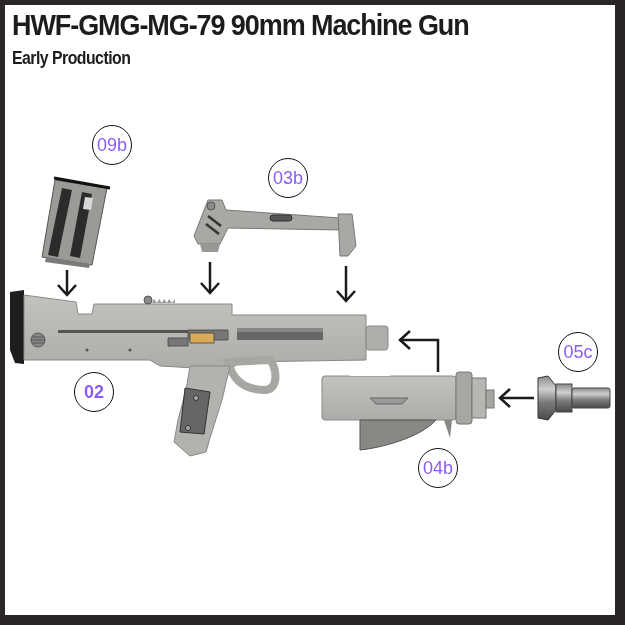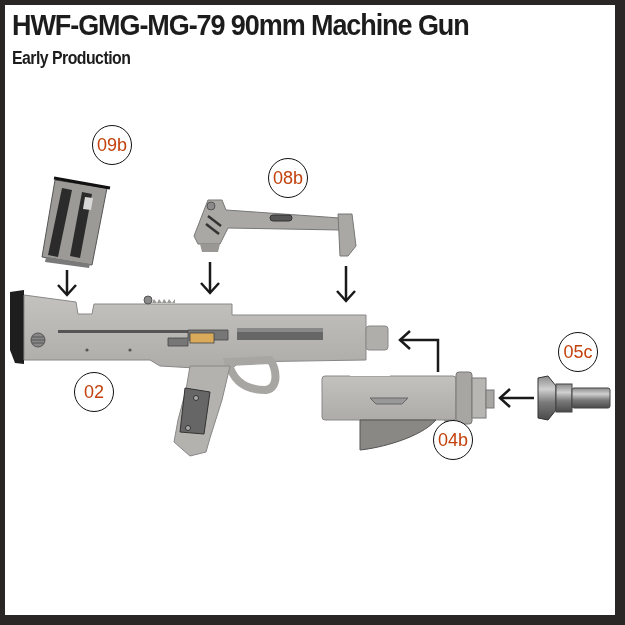--- a/index.html
+++ b/index.html
@@ -1,20 +1,20 @@
 <!DOCTYPE html>
 <html><head>
 <meta charset="utf-8">
 <style>
   html,body{margin:0;padding:0;}
   body{width:625px;height:625px;background:#2a2626;position:relative;overflow:hidden;font-family:"Liberation Sans",sans-serif;}
   .frame{position:absolute;left:5px;top:5px;width:610px;height:610px;background:#ffffff;}
   .title{position:absolute;left:12px;top:8px;font-family:"Liberation Sans",sans-serif;font-weight:bold;font-size:30px;color:#1c1c1c;letter-spacing:-1.2px;transform:scaleX(0.9);transform-origin:left top;white-space:nowrap;}
   .subtitle{position:absolute;left:12px;top:48px;font-family:"Liberation Sans",sans-serif;font-weight:bold;font-size:18px;color:#1c1c1c;letter-spacing:-0.6px;transform:scaleX(0.88);transform-origin:left top;white-space:nowrap;}
-  .label{position:absolute;width:40px;height:40px;border:1.4px solid #111;border-radius:50%;box-sizing:border-box;display:flex;align-items:center;justify-content:center;font-family:"Liberation Sans",sans-serif;font-size:18px;color:#c2410c;background:#fff;}
+  .label{position:absolute;width:40px;height:40px;border:1.4px solid #111;border-radius:50%;box-sizing:border-box;display:flex;align-items:center;justify-content:center;font-family:"Liberation Sans",sans-serif;font-size:18px;color:#8b5cf6;background:#fff;}
   svg{position:absolute;left:0;top:0;}
 </style>
 </head>
 <body>
 
 <div class="frame"></div>
 
 <div class="title">HWF-GMG-MG-79 90mm Machine Gun</div>
 <div class="subtitle">Early Production</div>
 
@@ -101,16 +101,16 @@
   </g>
 
   <g>
     <polygon points="538,378 548,376 556,386 556,410 548,420 538,418" fill="url(#metal)" stroke="#333"></polygon>
     <rect x="556" y="384" width="16" height="28" fill="url(#metal)" stroke="#444"></rect>
     <rect x="572" y="388" width="38" height="20" rx="2" fill="url(#metal)" stroke="#444"></rect>
   </g>
 </svg>
 
 <div class="label" style="left:92px;top:125px;">09b</div>
-<div class="label" style="left:268px;top:158px;">08b</div>
-<div class="label" style="left:74px;top:372px;">02</div>
-<div class="label" style="left:418px;top:420px;margin-left:15px;">04b</div>
+<div class="label" style="left:268px;top:158px;">03b</div>
+<div class="label" style="left:74px;top:372px;font-weight:bold;">02</div>
+<div class="label" style="left:418px;top:448px;">04b</div>
 <div class="label" style="left:558px;top:332px;text-align:center;">05c</div>
 
 </body></html>

